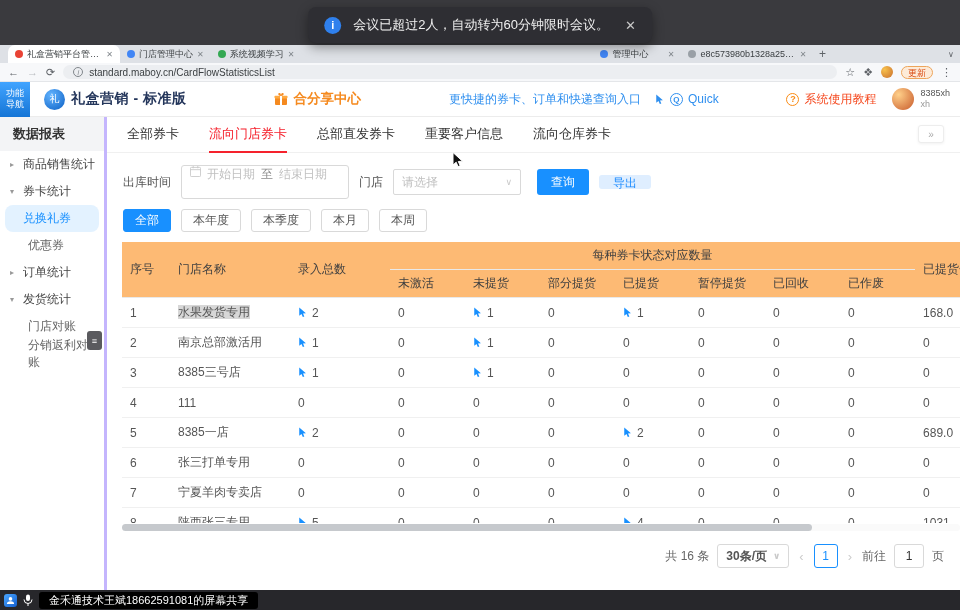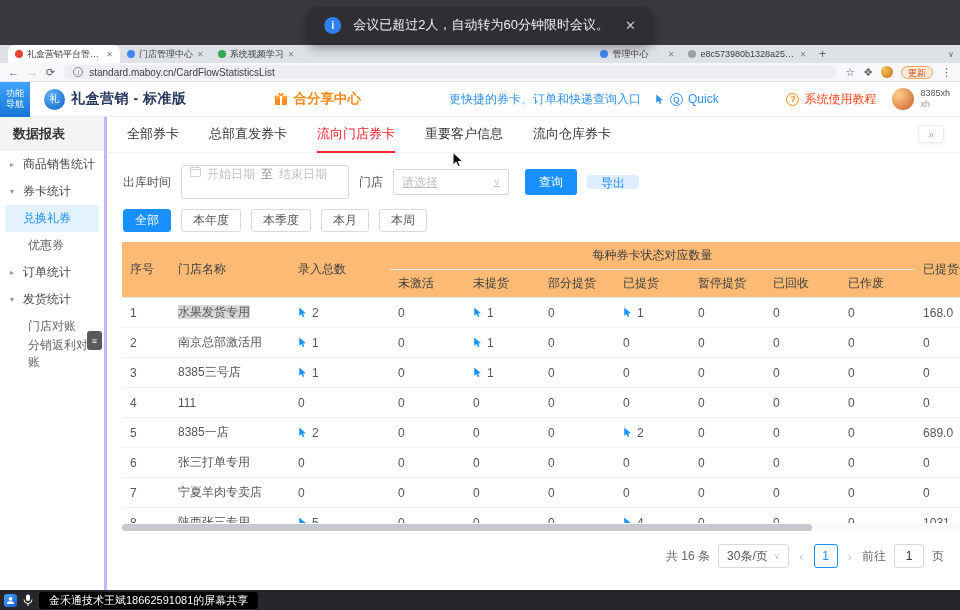--- a/index.html
+++ b/index.html
@@ -61,38 +61,38 @@
   .userbox { display:flex; align-items:center; gap:6px; margin:0 10px 0 16px; }
   .avatar { width:22px; height:22px; border-radius:50%; background:radial-gradient(circle at 30% 30%, #ffd08a, #c85a2a); }
   .uname { font-size:9px; color:#555; line-height:11px; }
   .uname .sub { color:#999; }
 
   
   .sidebar { position:absolute; left:0; top:117px; width:107px; bottom:20px; background:#fff; border-right:3px solid #c4b5fd; z-index:1; }
   .side-title { height:34px; background:#f3f4f6; display:flex; align-items:center; padding-left:13px; font-size:13px; font-weight:bold; color:#333; }
   .side-item { height:27px; display:flex; align-items:center; gap:4px; padding-left:10px; font-size:12px; color:#444; cursor:pointer; }
   .side-arrow { color:#999; font-size:8px; width:9px; }
-  .side-child { height:27px; display:flex; align-items:center; padding-left:23px; font-size:12px; color:#666; cursor:pointer; margin:0 5px; border-radius:0; }
+  .side-child { height:27px; display:flex; align-items:center; padding-left:23px; font-size:12px; color:#666; cursor:pointer; margin:0 5px; border-radius:8px; }
   .side-child.active { background:#e3f2ff; color:#1890ff; padding-left:18px; }
   .side-collapse { position:absolute; right:2px; top:214px; width:15px; height:19px; background:#5a5a5e; border-radius:3px;
                    display:flex; align-items:center; justify-content:center; color:#fff; font-size:9px; cursor:pointer; }
 
   
   .main { position:absolute; left:107px; top:117px; right:0; bottom:20px; background:#fff; overflow:hidden; }
   .mtabs-bar { position:relative; height:36px; border-bottom:1px solid #f0f0f0; }
   .mtabs { display:flex; height:36px; align-items:stretch; gap:30px; padding:0 20px; }
   .mtab { display:flex; align-items:center; font-size:13px; color:#333; border-bottom:2px solid transparent; cursor:pointer; white-space:nowrap; }
   .mtab.active { color:#f5222d; border-bottom-color:#f5222d; }
   .mtabs-collapse { position:absolute; right:16px; top:8px; width:26px; height:18px; border:1px solid #ededed; border-radius:3px; background:#fff;
                     color:#aaa; font-size:10px; display:flex; align-items:center; justify-content:center; box-shadow:0 1px 3px rgba(0,0,0,.06); cursor:pointer; }
 
   .filterrow { display:flex; align-items:center; gap:10px; margin:12px 0 0 16px; font-size:12px; color:#555; }
   .daterange { width:168px; height:34px; border:1px solid #d9d9d9; border-radius:3px; display:flex; align-items:flex-start; gap:6px; padding:0 8px; color:#c0c0c0; background:#fff; }
   .dr-sep { color:#8c8c8c; }
-  .select { width:116px; height:26px; border:1px solid #d9d9d9; border-radius:2px; display:flex; align-items:center; justify-content:space-between; padding:0 8px; color:#c0c0c0; background:#fff;text-decoration:underline; }
+  .select { width:128px; height:26px; border:1px solid #d9d9d9; border-radius:2px; display:flex; align-items:center; justify-content:space-between; padding:0 8px; color:#c0c0c0; background:#fff; }
   .caret { color:#c9c9c9; font-size:9px; }
   .btn-primary { background:#1890ff; color:#fff; border:none; height:26px; padding:0 14px; border-radius:3px; font-size:12px; margin-left:6px; cursor:pointer; }
   .btn-light { background:#dfeeff; color:#1b8bff; border:none; height:14px; padding:0 14px; border-radius:3px; font-size:12px; cursor:pointer; }
 
   .quickrow { display:flex; gap:10px; margin:10px 0 0 16px; }
   .chip { height:23px; padding:0 11px; font-size:12px; border-radius:3px; display:flex; align-items:center; border:1px solid #d9d9d9; color:#555; background:#fff; cursor:pointer; }
   .chip.active { background:#1890ff; border-color:#1890ff; color:#fff; }
 
   .tablewrap { margin:10px 0 0 15px; width:838px; height:281px; overflow:hidden; }
   table { border-collapse:collapse; table-layout:fixed; width:883px; font-size:12px; }
@@ -100,21 +100,21 @@
   th.center { text-align:center; }
   td { border-bottom:1px solid #f0f0f0; padding:0 8px; height:30px; color:#555; white-space:nowrap; }
   .cellflex { display:flex; align-items:center; gap:4px; }
   .cur-icon { display:inline-flex; flex:none; }
   .selhl { background:#d7d7d7; }
 
   .hscroll { margin:1px 0 0 15px; width:838px; height:7px; background:#fafafa; border-radius:4px; }
   .hthumb { width:690px; height:7px; background:#c6c9cd; border-radius:4px; }
 
   .pagerow { display:flex; align-items:center; justify-content:flex-end; gap:8px; margin:13px 16px 0 0; font-size:12px; color:#666; }
-  .psel { height:24px; border:1px solid #d9d9d9; border-radius:3px; display:flex; align-items:center; gap:6px; padding:0 8px; color:#555; background:#fff; cursor:pointer; }
+  .psel { height:24px; border:1px solid #d9d9d9; border-radius:3px; display:flex; align-items:center; gap:6px; padding:0 8px; color:#555; background:#fff; cursor:pointer;font-weight:bold; }
   .parrow { color:#ccc; font-size:13px; padding:0 2px; cursor:pointer; }
   .pnum { width:24px; height:24px; border:1px solid #1890ff; color:#1890ff; border-radius:3px; display:flex; align-items:center; justify-content:center; background:#fff; cursor:pointer; }
   .ginput { width:30px; height:24px; border:1px solid #d9d9d9; border-radius:3px; display:flex; align-items:center; justify-content:center; color:#333; background:#fff; }
 
   
   .taskbar { position:absolute; left:0; right:0; bottom:0; height:20px; background:#27272b; display:flex; align-items:center; gap:6px; padding:0 4px; z-index:10; }
   .tb-app { width:13px; height:13px; border-radius:3px; background:linear-gradient(135deg,#4ba7ff,#135fd0); display:flex; align-items:center; justify-content:center; flex:none; }
   .sharepill { background:#000; color:#fff; font-size:11px; border-radius:3px; padding:2px 10px; line-height:13px; white-space:nowrap; }
 
   .mouse-cursor { position:absolute; left:452px; top:152px; z-index:60; pointer-events:none; }
@@ -249,22 +249,22 @@
           <span>分销返利对账</span>
         </div>
       </div>
     <div class="side-collapse">≡</div>
   </div>
 
   <div class="main">
     <div class="mtabs-bar">
       <div class="mtabs" id="mtabs">
           <div class="mtab">全部券卡</div>
+          <div class="mtab active">流向门店券卡</div>
           <div class="mtab">总部直发券卡</div>
-          <div class="mtab active">流向门店券卡</div>
           <div class="mtab">重要客户信息</div>
           <div class="mtab">流向仓库券卡</div>
         </div>
       <div class="mtabs-collapse">»</div>
     </div>
 
     <div class="filterrow">
       <span>出库时间</span>
       <div class="daterange">
         <svg width="11" height="11" viewBox="0 0 12 12">

